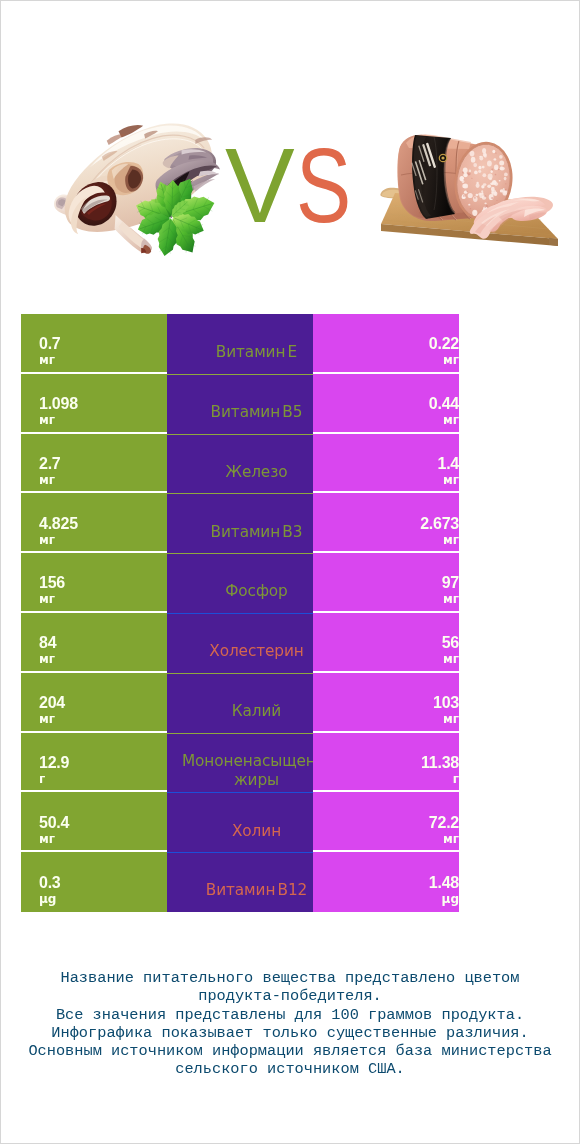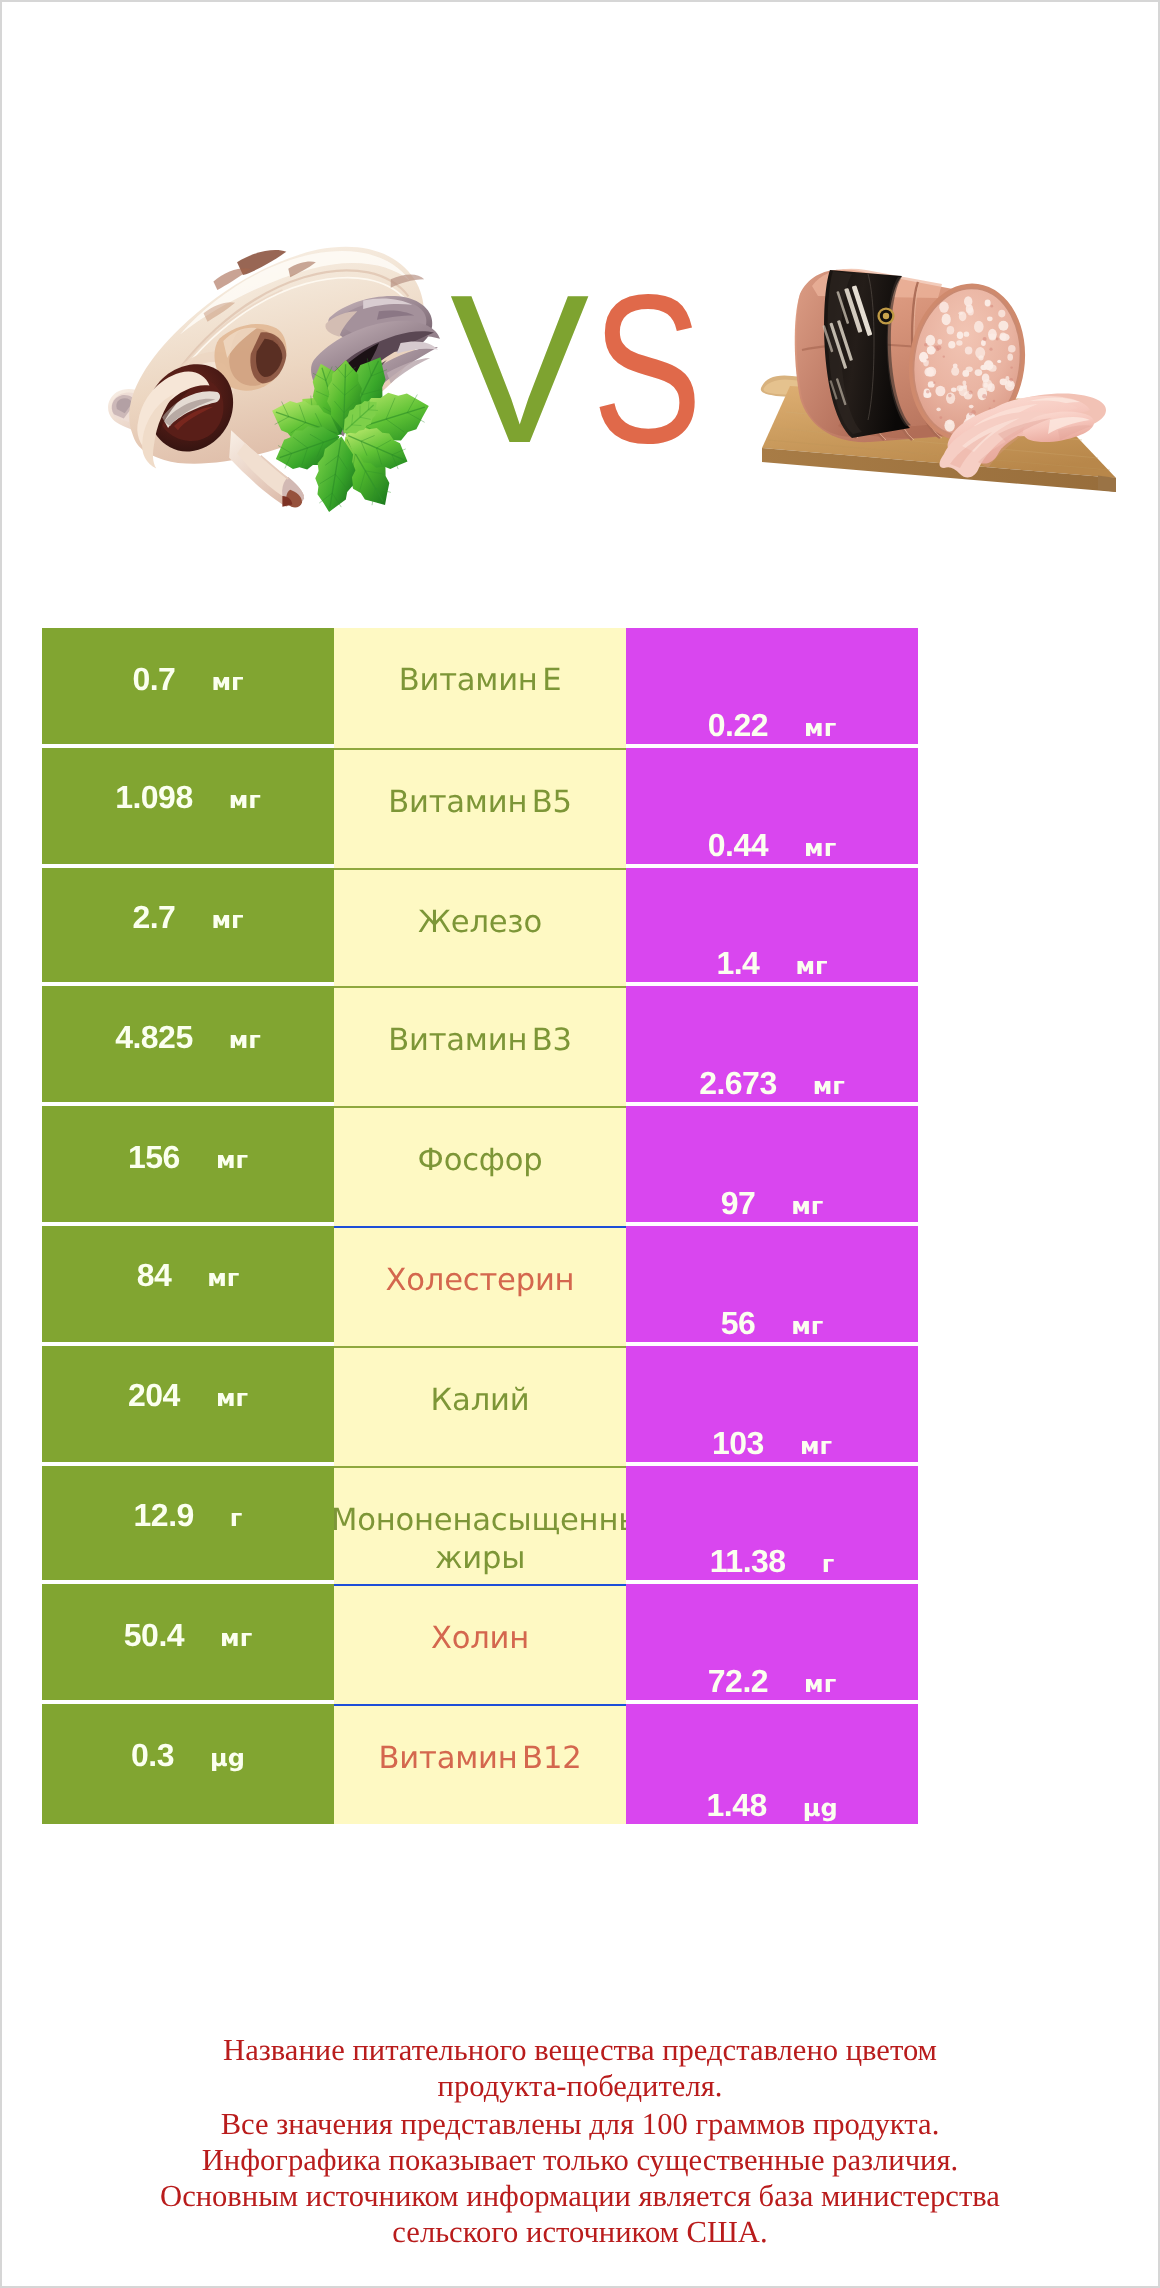--- a/index.html
+++ b/index.html
@@ -27,41 +27,41 @@
   .vs .v{color:#7ea330;display:inline-block;transform:scaleX(0.985);transform-origin:left center;}
   .vs .s{color:#e0694a;display:inline-block;transform:scaleX(0.78);transform-origin:left center;margin-left:0px;}
 
   .photo{position:absolute;}
   #photo-left{left:53px;top:58px;width:166px;height:133px;}
   #photo-right{left:378px;top:48px;width:184px;height:138px;}
 
   
   .table{position:absolute;left:20px;top:313px;width:537px;}
   .row{display:flex;height:59.8px;}
-  .cell{width:146px;box-sizing:border-box;display:flex;align-items:center;justify-content:center;overflow:hidden;white-space:nowrap;}
+  .cell{width:146px;box-sizing:border-box;display:flex;align-items:center;justify-content:center;overflow:hidden;white-space:nowrap;flex-direction:column;}
   .left,.right{align-items:baseline;padding-top:18.5px;}
   .mid{white-space:normal;}
   .mid .label{display:block;width:179px;}
   .mid .label.overflow{text-indent:15px;}
   .mid .label{margin-top:-1px;}
   .cv{font-size:16px;font-weight:700;color:#fbffef;font-family:"Liberation Sans",sans-serif;line-height:16px;letter-spacing:-0.25px;}
   .cu{font-size:12px;font-weight:700;margin-left:18px;color:#fbffef;font-family:"DejaVu Sans",sans-serif;line-height:16px;}
   .left{background:#81a531;border-bottom:2px solid #ffffff;}
   .right{background:#d946ef;border-bottom:2px solid #ffffff;align-items:flex-end;}
-  .mid{background:#fef9c3;align-items:flex-start;padding-top:18px;}
+  .mid{background:#4c1d95;align-items:flex-start;padding-top:18px;}
   .mid .label{font-size:15.3px;font-weight:400;line-height:19.5px;text-align:center;font-family:"DejaVu Sans",sans-serif;word-spacing:-2.5px;letter-spacing:-0.1px;}
   .row:last-child .left,.row:last-child .right{border-bottom:none;}
   .g{color:#7d9637;}
   .o{color:#d4674e;}
   .mid.gb{border-top:1px solid #8fa83e;}
   .mid.ob{border-top:1px solid #1d4ed8;}
   .row:first-child .mid{border-top:none;}
 
   
-  .footer{position:absolute;left:0;top:1016px;width:578px;text-align:center;font-size:15.3px;line-height:18.3px;color:#b91c1c;font-family:Liberation Serif, serif;}
+  .footer{position:absolute;left:0;top:968px;width:578px;text-align:center;font-size:15.3px;line-height:18.3px;color:#0c4a6e;font-family:Liberation Mono, monospace;}
 </style>
 </head>
 <body>
 
 <div class="page">
 
 
   <div class="hero">
     <div class="photo" id="photo-left">
 <svg class="img" id="duck-svg" viewBox="7.5 13.3 168.5 125.2" width="166" height="133" preserveAspectRatio="none" xmlns="http://www.w3.org/2000/svg">

